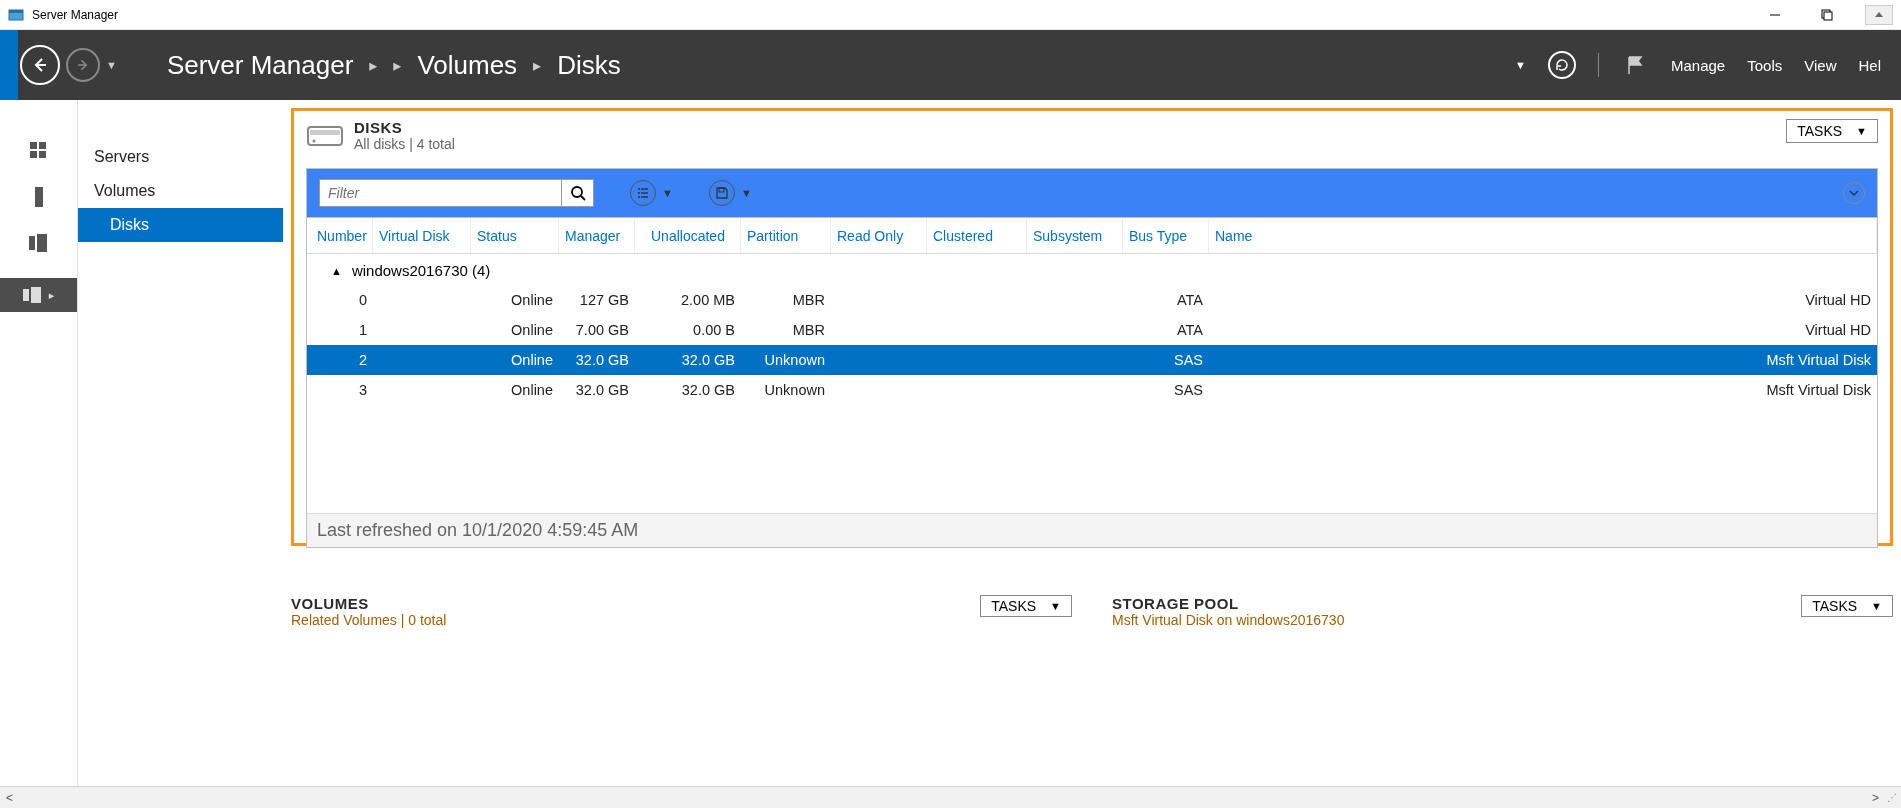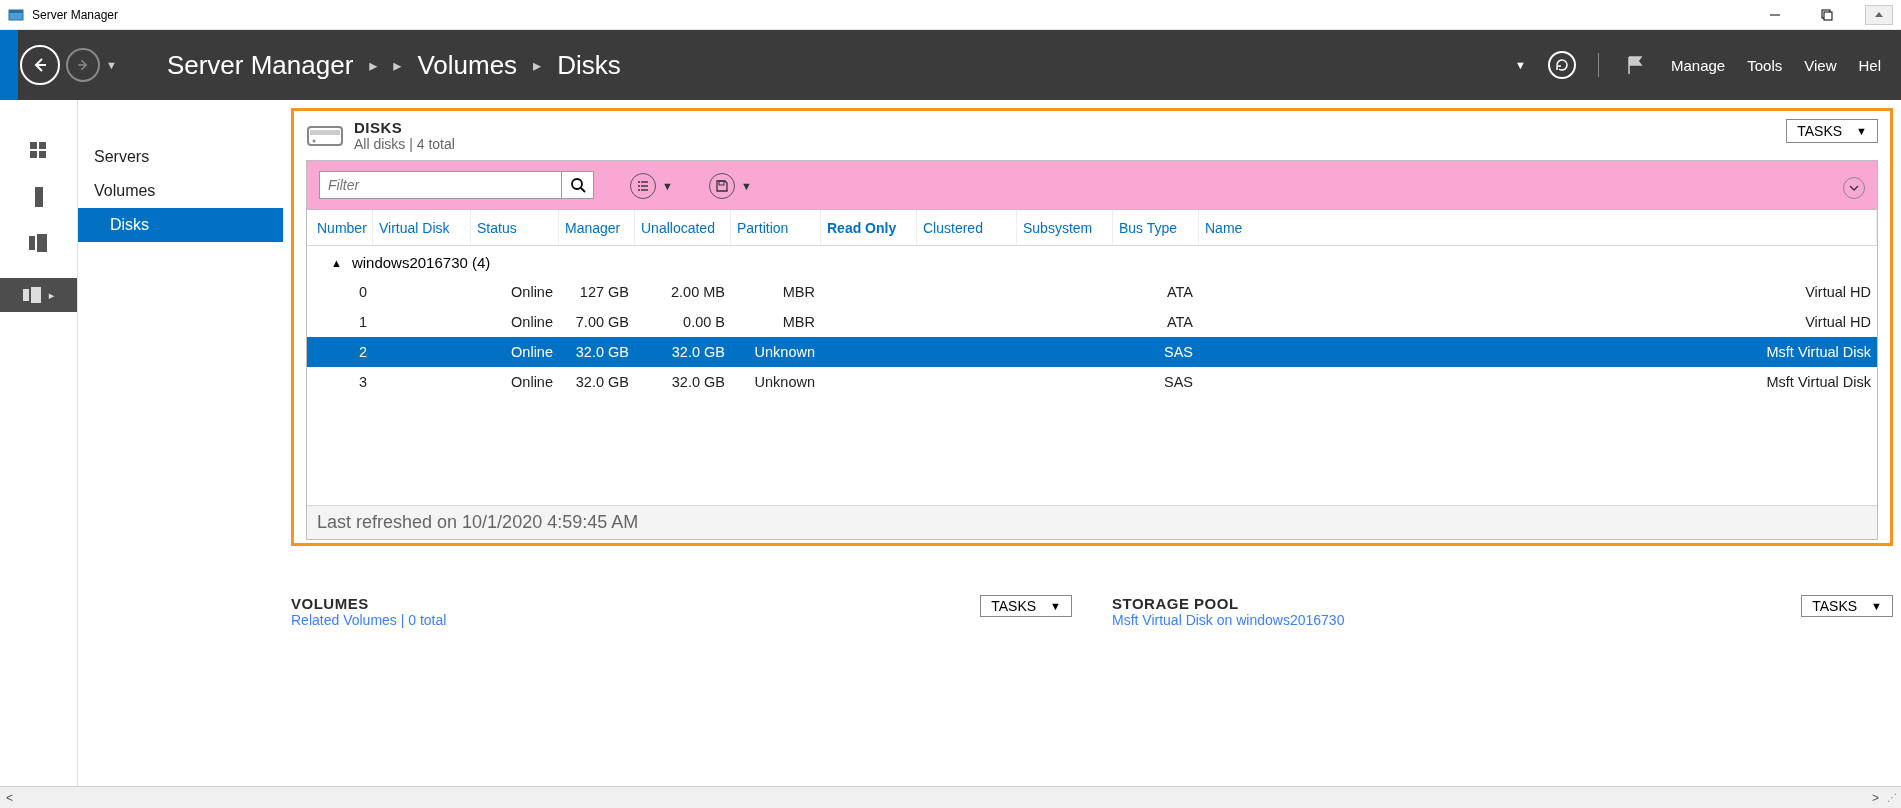--- a/index.html
+++ b/index.html
@@ -38,58 +38,58 @@
 
 
 .main { flex: 1; position: relative; padding: 0; background: #fff; }
 .disks-frame { position: absolute; top: 8px; left: 8px; right: 8px; border: 3px solid #f7941e; padding: 0; height: 438px; }
 .disks-header { display: flex; align-items: flex-start; padding: 8px 12px 4px 12px; }
 .disk-icon { width: 38px; height: 28px; margin-right: 10px; margin-top: 2px; }
 .disks-title { font-size: 15px; font-weight: 600; color: #2b2b2b; letter-spacing: 0.5px; }
 .disks-sub { font-size: 14px; color: #666; }
 .tasks-btn { margin-left: auto; border: 1px solid #888; padding: 2px 10px; font-size: 14px; display: flex; align-items: center; gap: 14px; height: 24px; }
 
-.filter-bar { margin: 4px 12px 0 12px; border: 1px solid #bfbfbf; background: #f9a8d4; padding: 10px 12px; display: flex; align-items: flex-end; gap: 36px; position: relative; }
+.filter-bar { margin: 12px 12px 0 12px; border: 1px solid #bfbfbf; background: #3b82f6; padding: 10px 12px; display: flex; align-items: center; gap: 36px; position: relative; }
 .filter-input-wrap { display: flex; align-items: center; background: #fff; border: 1px solid #999; height: 28px; width: 275px; }
 .filter-input { border: none; outline: none; padding: 0 8px; font-style: italic; color: #888; font-size: 14px; flex: 1; }
 .search-icon-box { width: 32px; height: 28px; border-left: 1px solid #999; display: flex; align-items: center; justify-content: center; }
 .round-btn { width: 26px; height: 26px; border: 1px solid #555; border-radius: 50%; display: flex; align-items: center; justify-content: center; font-size: 12px; }
 .dd-caret { font-size: 11px; margin-left: 6px; color: #333; }
 .expand-btn { position: absolute; right: 12px; width: 22px; height: 22px; border: 1px solid #888; border-radius: 50%; display: flex; align-items: center; justify-content: center; font-size: 11px; }
 
 
 .table-wrap { margin: 0 12px; border: 1px solid #bfbfbf; border-top: none; height: 330px; display: flex; flex-direction: column; background: #fff; }
 .thead { display: flex; border-bottom: 1px solid #d8d8d8; font-size: 14px; color: #0071c5; height: 36px; align-items: center; }
 .thead > div, .trow > div { padding: 0 6px; overflow: hidden; white-space: nowrap; text-align: right; }
 .c-num { width: 66px; padding-left: 10px !important; }
 .c-vdisk { width: 98px; }
 .c-status { width: 88px; }
 .c-cap { width: 76px; }
-.c-unalloc { width: 96px; }
+.c-unalloc { width: 96px; margin-left: 10px; }
 .c-part { width: 90px; }
-.c-ro { width: 96px; font-weight: bold; }
+.c-ro { width: 96px; }
 .c-clust { width: 100px; }
 .c-subsys { width: 96px; }
 .c-bus { width: 86px; }
 .c-name { flex: 1; }
 .thead > div { border-right: 1px solid #eee; height: 100%; display: flex; align-items: center; }
 
 .group-row { display: flex; align-items: center; padding: 8px 0 6px 24px; font-size: 15px; }
 .group-toggle { font-size: 11px; margin-right: 10px; }
 
 .trow { display: flex; font-size: 14.5px; color: #222; height: 30px; align-items: center; }
 .trow.selected { background: #0071c5; color: #fff; }
 
 .refresh-text { margin-top: auto; border-top: 1px solid #d8d8d8; padding: 6px 10px; font-size: 18px; color: #666; background: #f4f4f4; }
 
 
 .lower { position: absolute; top: 495px; left: 8px; right: 8px; display: flex; gap: 40px; }
 .lower-panel { flex: 1; }
 .lower-title { font-size: 15px; font-weight: 600; color: #2b2b2b; letter-spacing: 0.5px; }
-.lower-sub { font-size: 14px; color: #3b82f6; }
+.lower-sub { font-size: 14px; color: #a16207; }
 .lower-tasks { float: right; border: 1px solid #888; padding: 2px 10px; font-size: 14px; display: flex; align-items: center; gap: 14px; }
 
 
 .bottom-scroll { position: absolute; bottom: 0; left: 0; right: 0; height: 22px; background: #f0f0f0; border-top: 1px solid #d0d0d0; display: flex; align-items: center; justify-content: space-between; padding: 0 6px; color: #555; font-size: 12px; }
 .resize-grip { font-size: 10px; color: #888; letter-spacing: -2px; }
 
 svg { display: block; }
 </style>
 </head>
 <body>

